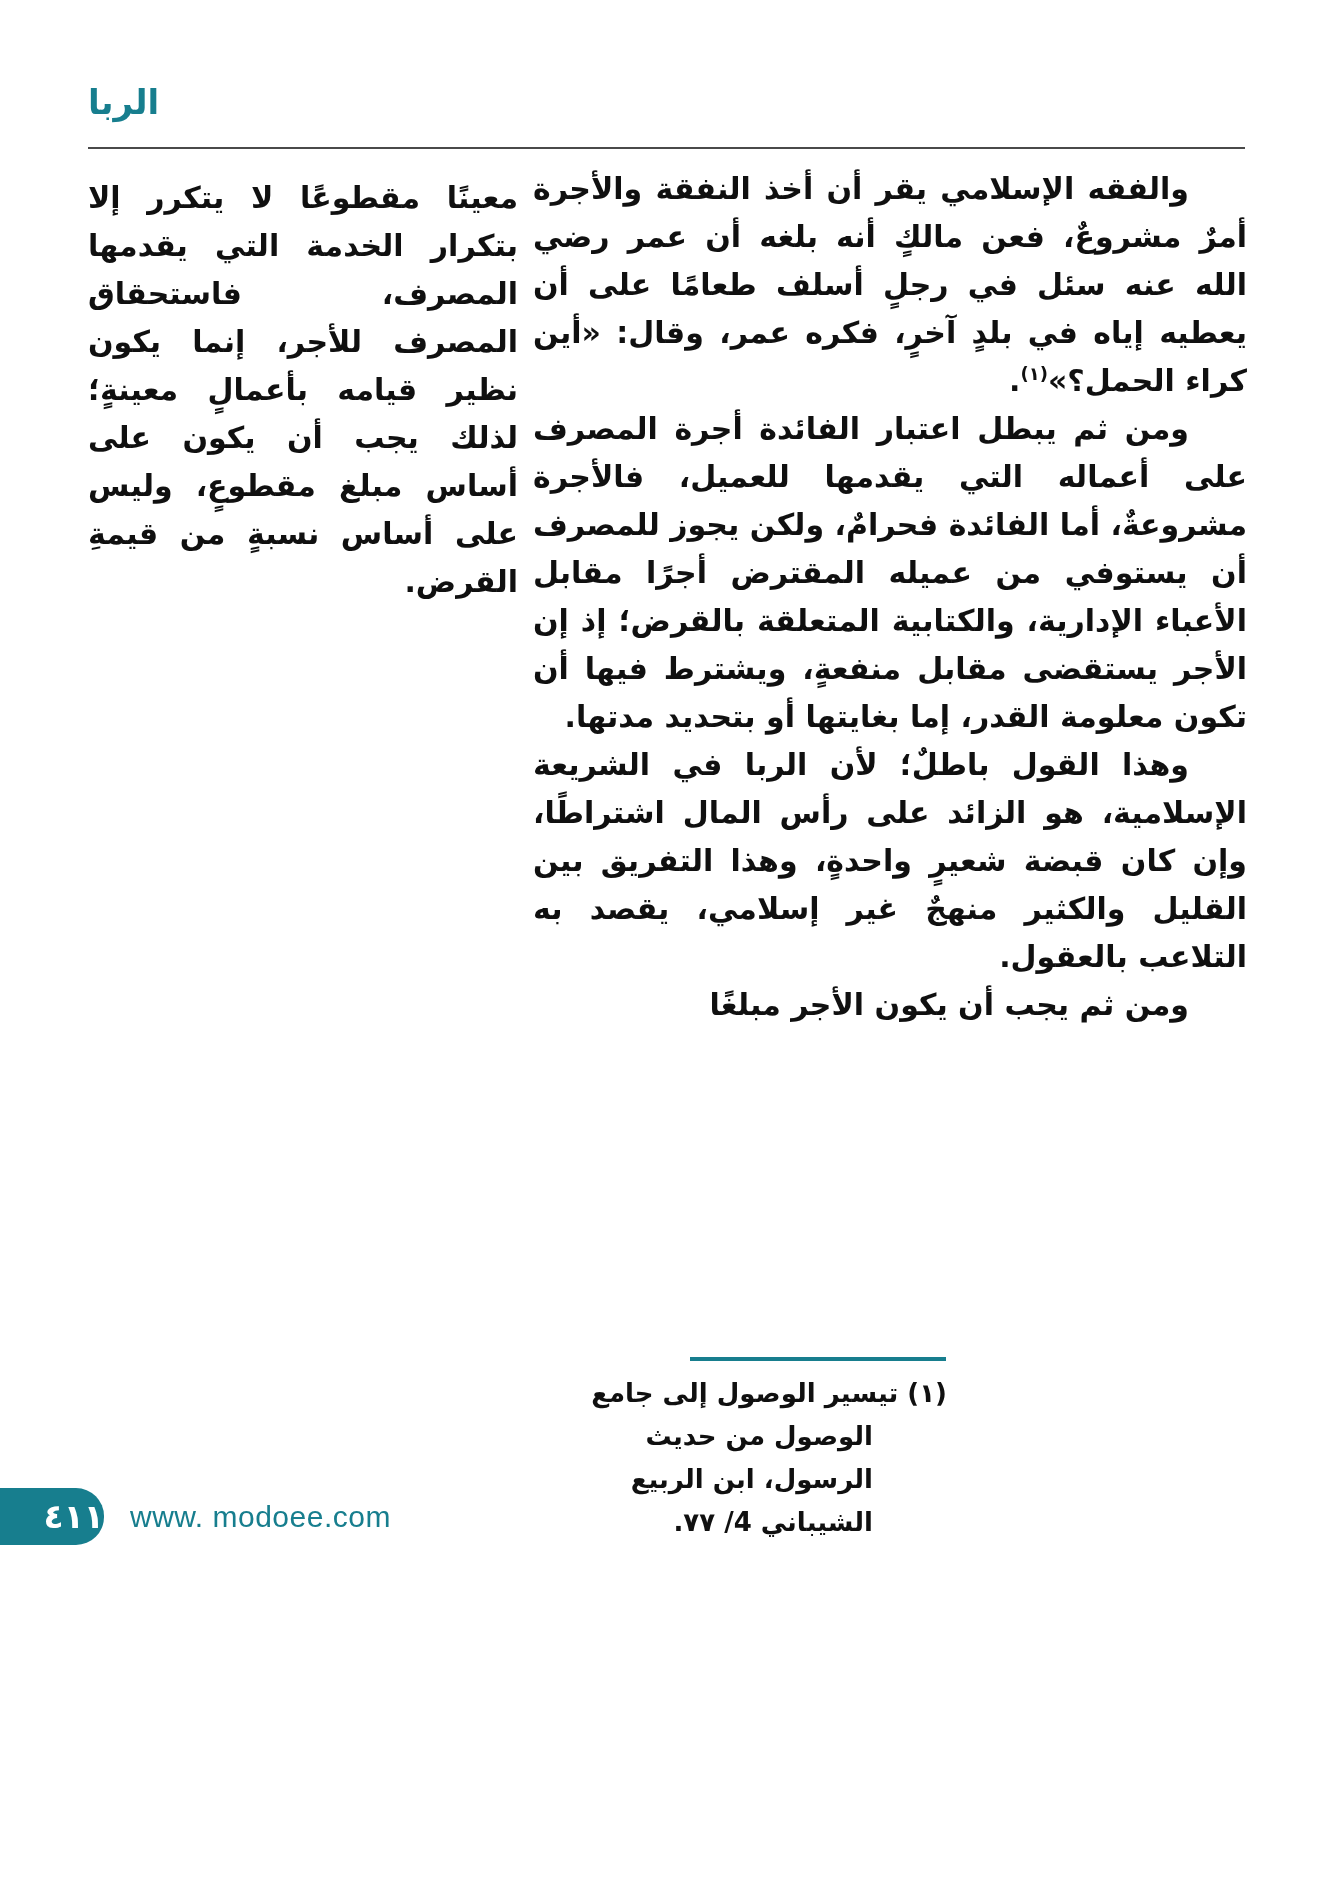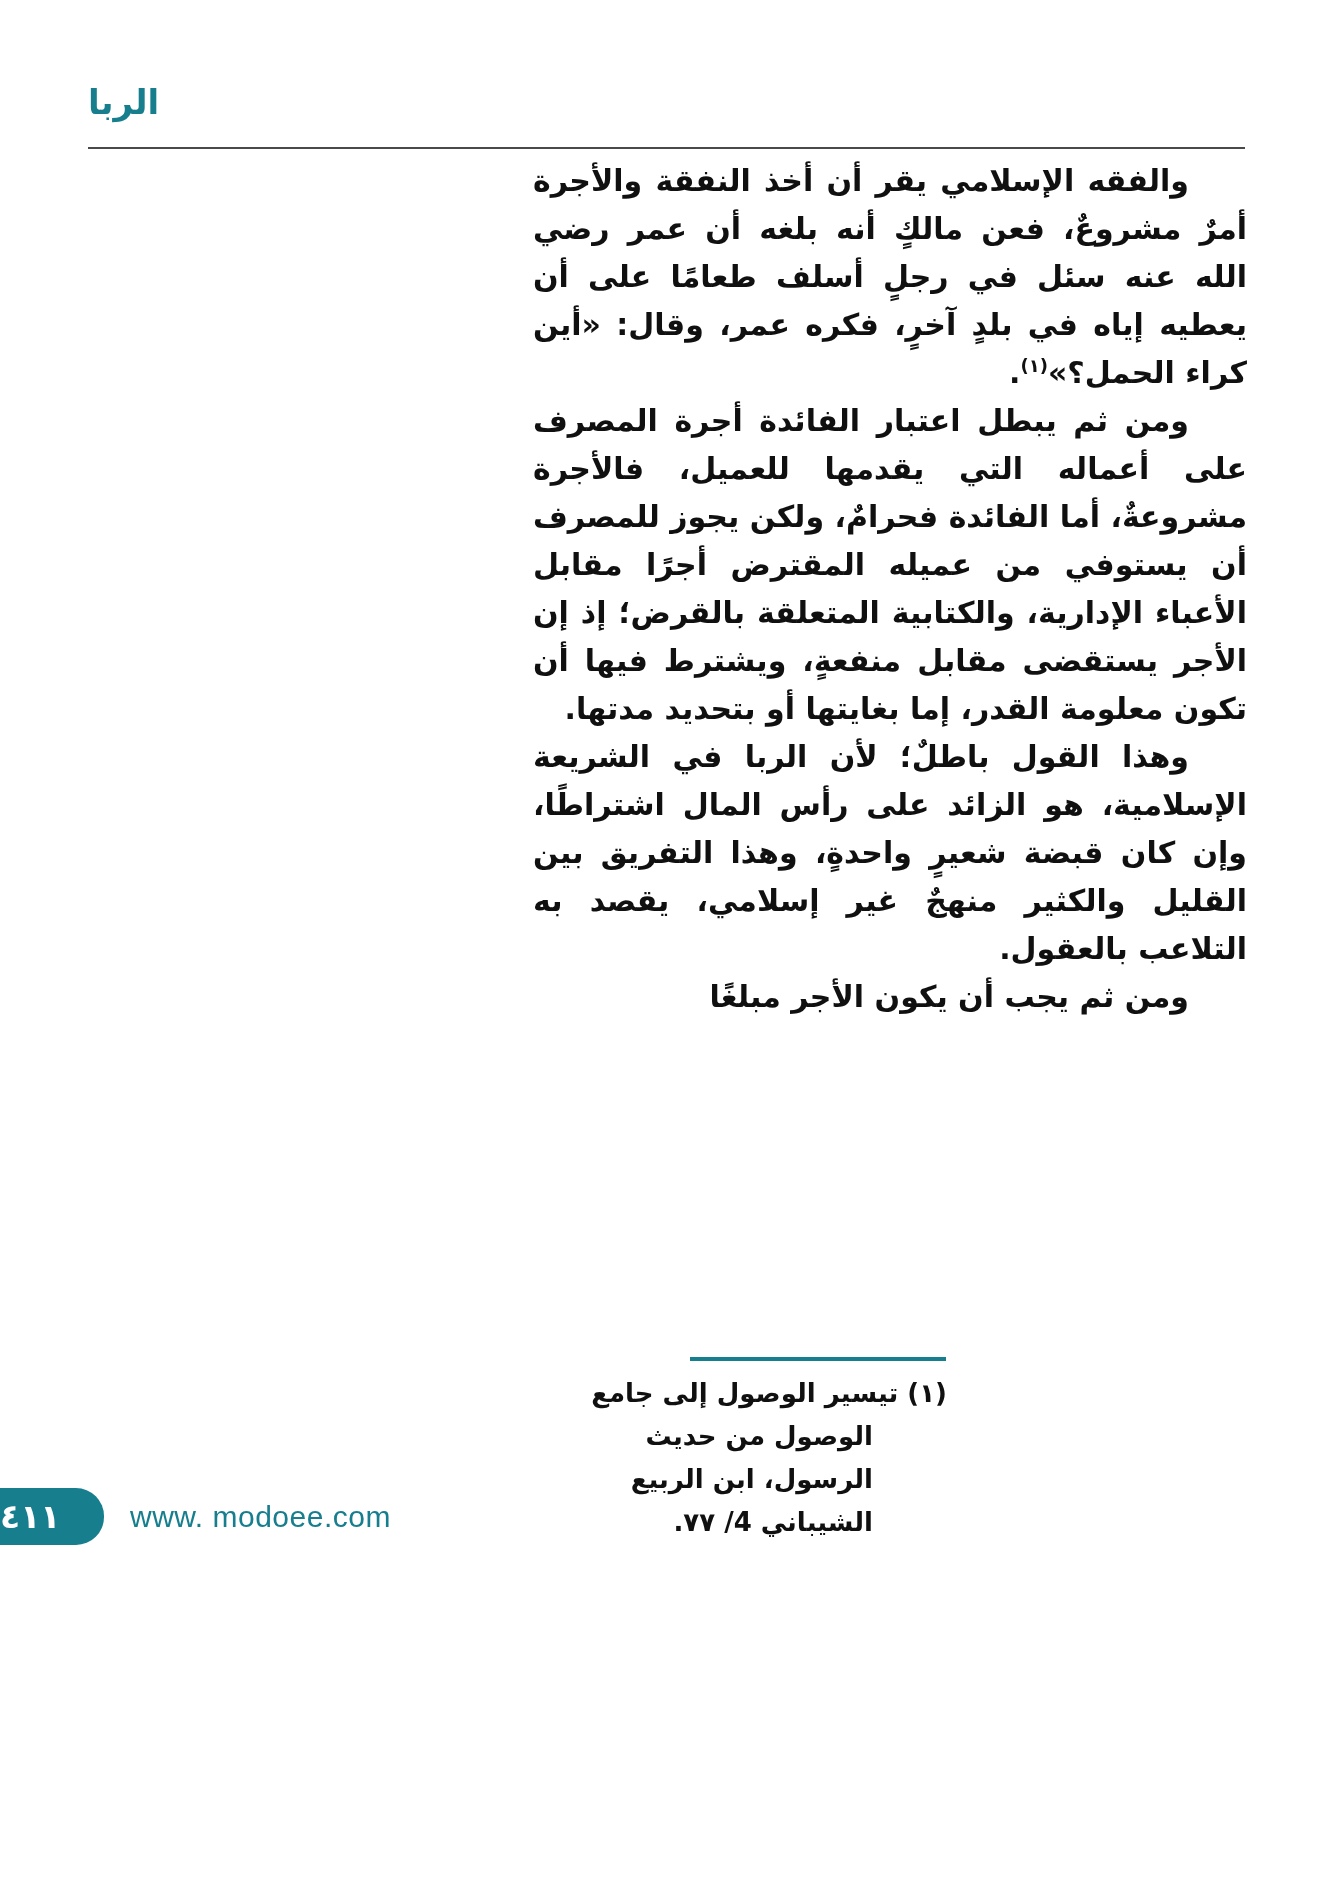--- a/index.html
+++ b/index.html
@@ -37,21 +37,21 @@
   .col {
     position: absolute;
     direction: rtl;
     unicode-bidi: embed;
     text-align: justify;
     color: var(--ink);
     font-weight: 700;
     font-size: 30px;
     line-height: 48px;
   }
-  .col-right { top: 157px; right: 92px; width: 714px; margin-left: 33px; }
+  .col-right { top: 165px; right: 92px; width: 714px; margin-left: 33px; }
   .col-left  { top: 174px; left: 88px;  width: 430px; }
 
   p.para { margin: 0; text-indent: 58px; }
   p.para.flush { text-indent: 0; }
 
   sup.fnref {
     font-size: 0.6em;
     line-height: 0;
     vertical-align: super;
   }
@@ -84,21 +84,21 @@
     position: absolute;
     left: 0;
     top: 1488px;
     width: 104px;
     height: 57px;
     background: var(--accent);
     border-radius: 0 28px 28px 0;
     color: #ffffff;
     display: flex;
     align-items: center;
-    justify-content: flex-end;
+    justify-content: flex-start;
     font-size: 33px;
     font-weight: 700;
     direction: rtl;
   }
 
   .website {
     position: absolute;
     left: 130px;
     top: 1488px;
     height: 57px;
@@ -119,20 +119,23 @@
 
   <div class="header-rule"></div>
 
   <div class="col col-right">
     <p class="para"><span>والفقه الإسلامي يقر أن أخذ النفقة والأجرة أمرٌ مشروعٌ، فعن مالكٍ أنه بلغه أن عمر رضي الله عنه سئل في رجلٍ أسلف طعامًا على أن يعطيه إياه في بلدٍ آخرٍ، فكره عمر، وقال: «أين كراء الحمل؟»</span><sup class="fnref">(١)</sup><span>.</span></p>
     <p class="para">ومن ثم يبطل اعتبار الفائدة أجرة المصرف على أعماله التي يقدمها للعميل، فالأجرة مشروعةٌ، أما الفائدة فحرامٌ، ولكن يجوز للمصرف أن يستوفي من عميله المقترض أجرًا مقابل الأعباء الإدارية، والكتابية المتعلقة بالقرض؛ إذ إن الأجر يستقضى مقابل منفعةٍ، ويشترط فيها أن تكون معلومة القدر، إما بغايتها أو بتحديد مدتها.</p>
     <p class="para">وهذا القول باطلٌ؛ لأن الربا في الشريعة الإسلامية، هو الزائد على رأس المال اشتراطًا، وإن كان قبضة شعيرٍ واحدةٍ، وهذا التفريق بين القليل والكثير منهجٌ غير إسلامي، يقصد به التلاعب بالعقول.</p>
     <p class="para">ومن ثم يجب أن يكون الأجر مبلغًا</p>
   </div>
 
+  <div class="col col-left">
+    <p class="para flush">معينًا مقطوعًا لا يتكرر إلا بتكرار الخدمة التي يقدمها المصرف، فاستحقاق المصرف للأجر، إنما يكون نظير قيامه بأعمالٍ معينةٍ؛ لذلك يجب أن يكون على أساس مبلغ مقطوعٍ، وليس على أساس نسبةٍ من قيمةِ القرض.</p>
+  </div>
 
   <div class="footnote-rule"></div>
 
   <div class="footnote"><span>(١)</span> <span>تيسير الوصول إلى جامع الوصول من حديث الرسول، ابن الربيع الشيباني 4/ ٧٧.</span></div>
 
   <div class="page-badge">
     <span>٤١١</span>
   </div>
 
   <div class="website">www. modoee.com</div>

